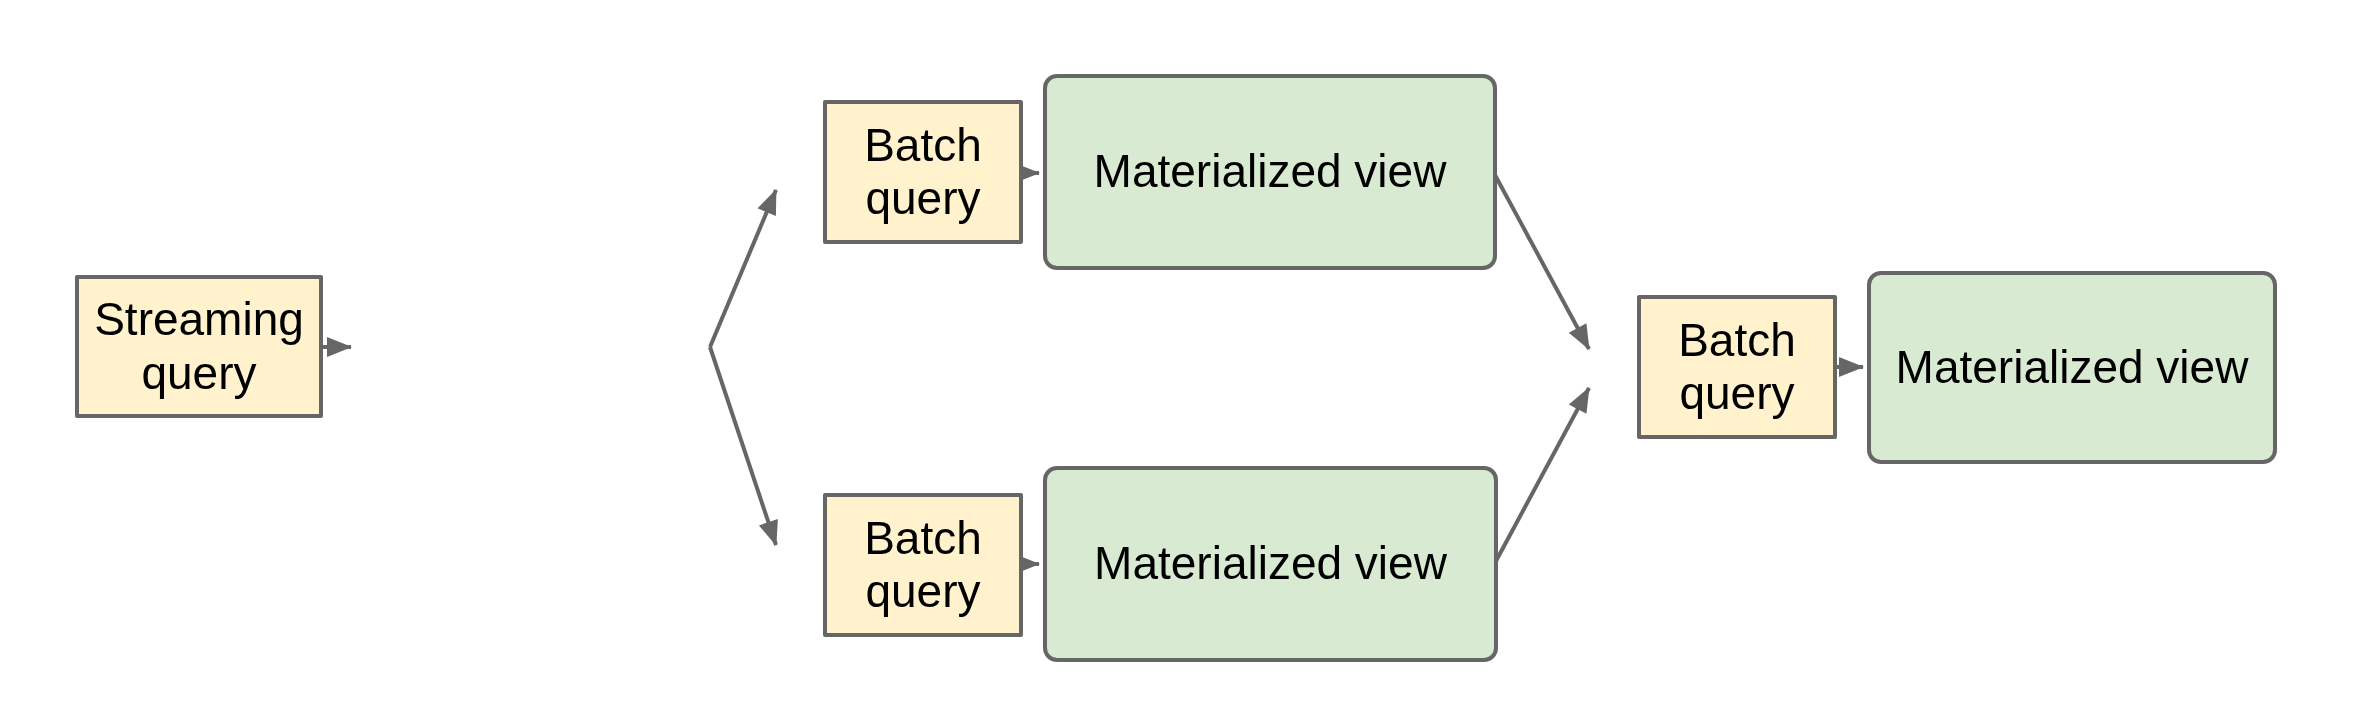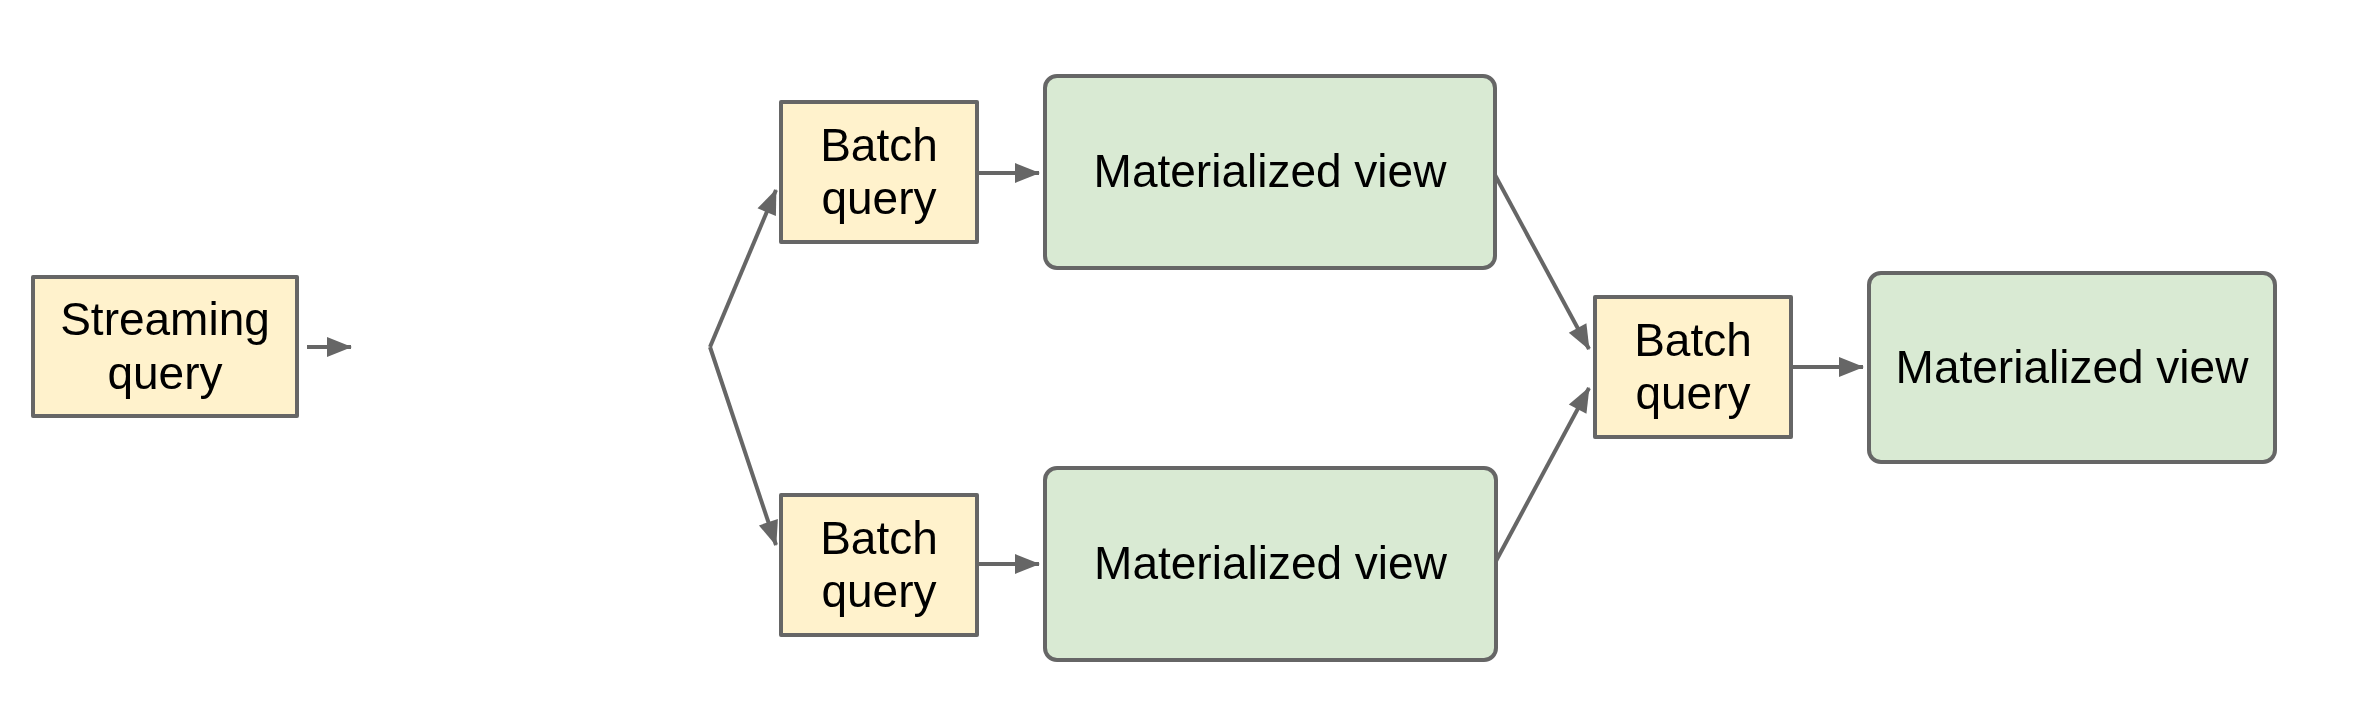--- a/index.html
+++ b/index.html
@@ -35,24 +35,24 @@
     box-sizing: border-box;
     display: flex;
     align-items: center;
     justify-content: center;
     text-align: center;
     border: 4px solid var(--border);
     color: var(--text);
     font-size: 46px;
     line-height: 1.16;
   }
-  .node-query { background: var(--query-fill); border-radius: 2px; }
+  .node-query { background: var(--query-fill); border-radius: 2px; margin-left: 44px; }
   .node-green { background: var(--table-fill); border-radius: 14px; }
 
-  .pos-streaming   { left: 31px;   top: 275px; width: 268px; height: 143px; }
+  .pos-streaming   { left: 31px;   top: 275px; width: 248px; height: 143px; }
   .pos-table       { left: 355px;  top: 250px; width: 355px; height: 195px; }
   .pos-batch-top   { left: 779px;  top: 100px; width: 200px; height: 144px; }
   .pos-mv-top      { left: 1043px; top: 74px;  width: 454px; height: 196px; }
   .pos-batch-bot   { left: 779px;  top: 493px; width: 200px; height: 144px; }
   .pos-mv-bot      { left: 1043px; top: 466px; width: 455px; height: 196px; }
   .pos-batch-merge { left: 1593px; top: 295px; width: 200px; height: 144px; }
   .pos-mv-final    { left: 1867px; top: 271px; width: 410px; height: 193px; }
 </style>
 </head>
 <body>

